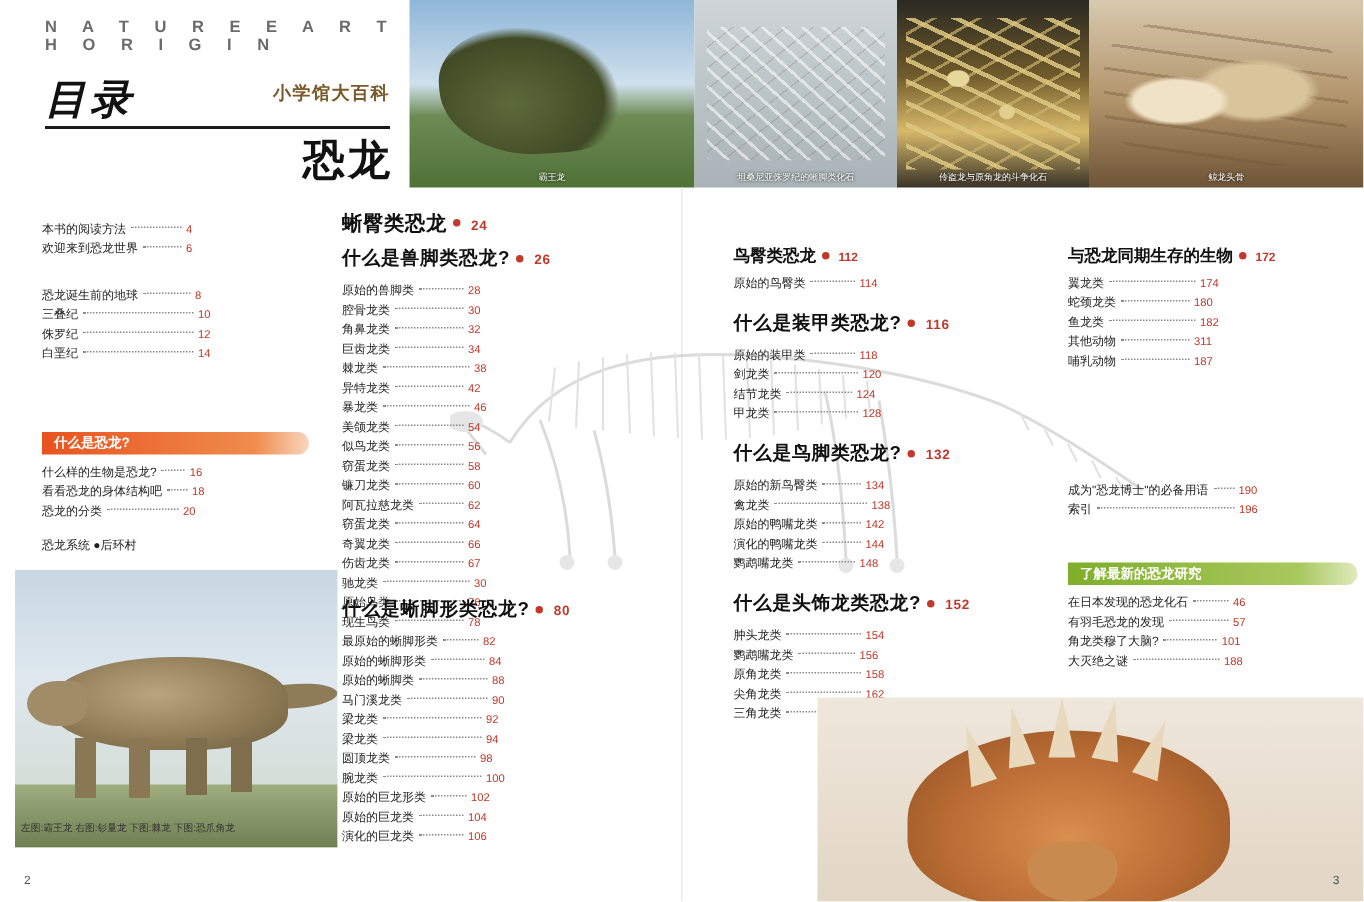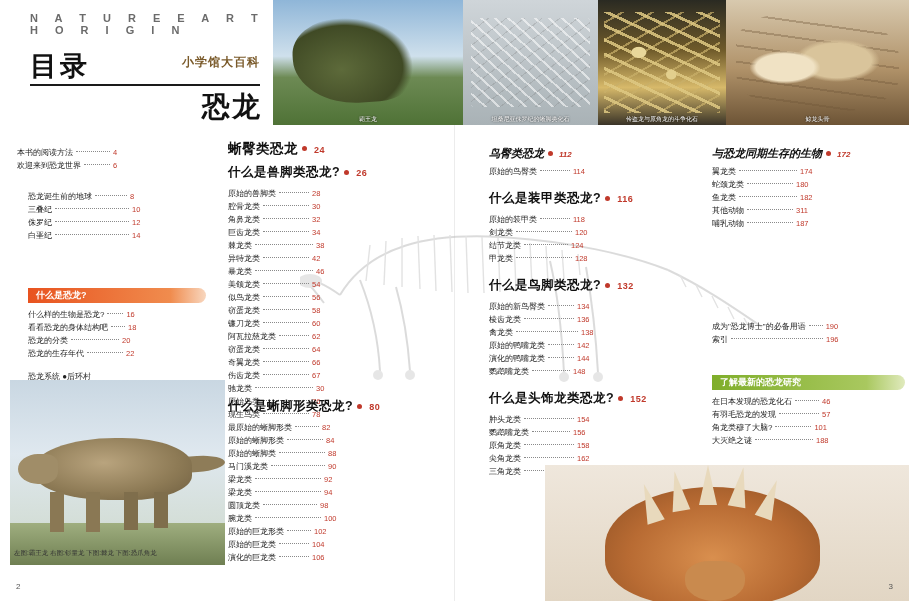--- a/index.html
+++ b/index.html
@@ -57,41 +57,41 @@
   }
 
   
   .masthead{position:absolute;left:20px;top:6px;width:252px;height:115px;}
   .brandline{
     position:absolute;left:10px;top:6px;
     font-size:11px;letter-spacing:7px;color:#6b6b6b;font-weight:bold;
   }
   .mulu{
     position:absolute;left:10px;top:42px;
-    font-size:27px;font-weight:bold;color:#111;letter-spacing:3px;
+    font-size:27px;font-weight:bold;color:#111;letter-spacing:3px;font-style:italic;
   }
   .mulu-rule{position:absolute;left:10px;top:78px;width:230px;height:2px;background:#1a1a1a;}
   .series{
     position:absolute;right:12px;top:48px;
     font-size:12px;color:#7a5a2a;font-weight:bold;letter-spacing:1px;
   }
   .kongloong{
     position:absolute;right:10px;top:82px;
     font-size:28px;font-weight:bold;color:#111;letter-spacing:2px;
   }
 
   
   .col{position:absolute;}
   .h2{
     font-size:13.5px;font-weight:bold;color:#111;letter-spacing:.5px;
     margin:0 0 6px 0;white-space:nowrap;
   }
   .h2 .pg{font-size:9px;font-weight:bold;color:#c0392b;margin-left:4px;}
   .h3{
-    font-size:9.5px;font-weight:bold;color:#111;margin:0 0 4px 0;white-space:nowrap;font-style:italic;
+    font-size:9.5px;font-weight:bold;color:#111;margin:17px 0 4px 0;white-space:nowrap;
   }
   .h3 .pg{font-size:8px;color:#c0392b;font-weight:bold;margin-left:3px;}
   .entry{
     font-size:8px;color:#222;line-height:13px;white-space:nowrap;
     display:flex;align-items:center;
   }
   .entry .t{}
   .entry .dots{
     flex:0 0 auto;border-bottom:1px dotted #8a8a8a;margin:0 3px 3px 3px;min-width:10px;
   }
@@ -246,21 +246,21 @@
     </g>
     <g fill="#cfcfcf">
       <ellipse cx="10" cy="106" rx="12" ry="7"></ellipse>
       <circle cx="78" cy="200" r="5"></circle>
         <circle cx="110" cy="200" r="5"></circle>
       <circle cx="264" cy="202" r="5"></circle>
         <circle cx="298" cy="202" r="5"></circle>
     </g>
   </svg>
 
-  <div class="col" style="left:17px;top:146px;width:180px;">
+  <div class="col" style="left:28px;top:146px;width:180px;">
     <div class="entry">
       <span class="t">本书的阅读方法</span>
       <span class="dots" style="width:34px;"></span>
       <span class="num">4</span>
     </div>
     <div class="entry">
       <span class="t">欢迎来到恐龙世界</span>
       <span class="dots" style="width:26px;"></span>
       <span class="num">6</span>
     </div>
@@ -298,25 +298,20 @@
     </div>
     <div class="entry">
       <span class="t">看看恐龙的身体结构吧</span>
       <span class="dots" style="width:14px;"></span>
       <span class="num">18</span>
     </div>
     <div class="entry">
       <span class="t">恐龙的分类</span>
       <span class="dots" style="width:48px;"></span>
       <span class="num">20</span>
-    </div>
-    <div class="entry">
-      <span class="t">恐龙的生存年代</span>
-      <span class="dots" style="width:36px;"></span>
-      <span class="num">22</span>
     </div>
     <div class="entry" style="margin-top:10px;">
       <span class="t">恐龙系统 ●后环村</span>
     </div>
   </div>
 
   <div class="ankylo">
     <div class="ground"></div>
     <div class="tail"></div>
     <div class="body"></div>
@@ -524,25 +519,20 @@
         <span class="num">128</span>
       </div>
 
     <div class="h2" style="font-size:12.5px;margin-top:12px;">
       <span>什么是鸟脚类恐龙?</span><span class="hdr-dot"></span><span class="pg">132</span>
     </div>
     <div class="entry">
         <span class="t">原始的新鸟臀类</span>
         <span class="dots" style="width:26px;"></span>
         <span class="num">134</span>
-      </div>
-    <div class="entry">
-        <span class="t">棱齿龙类</span>
-        <span class="dots" style="width:50px;"></span>
-        <span class="num">136</span>
       </div>
     <div class="entry">
         <span class="t">禽龙类</span>
         <span class="dots" style="width:62px;"></span>
         <span class="num">138</span>
       </div>
     <div class="entry">
         <span class="t">原始的鸭嘴龙类</span>
         <span class="dots" style="width:26px;"></span>
         <span class="num">142</span>

